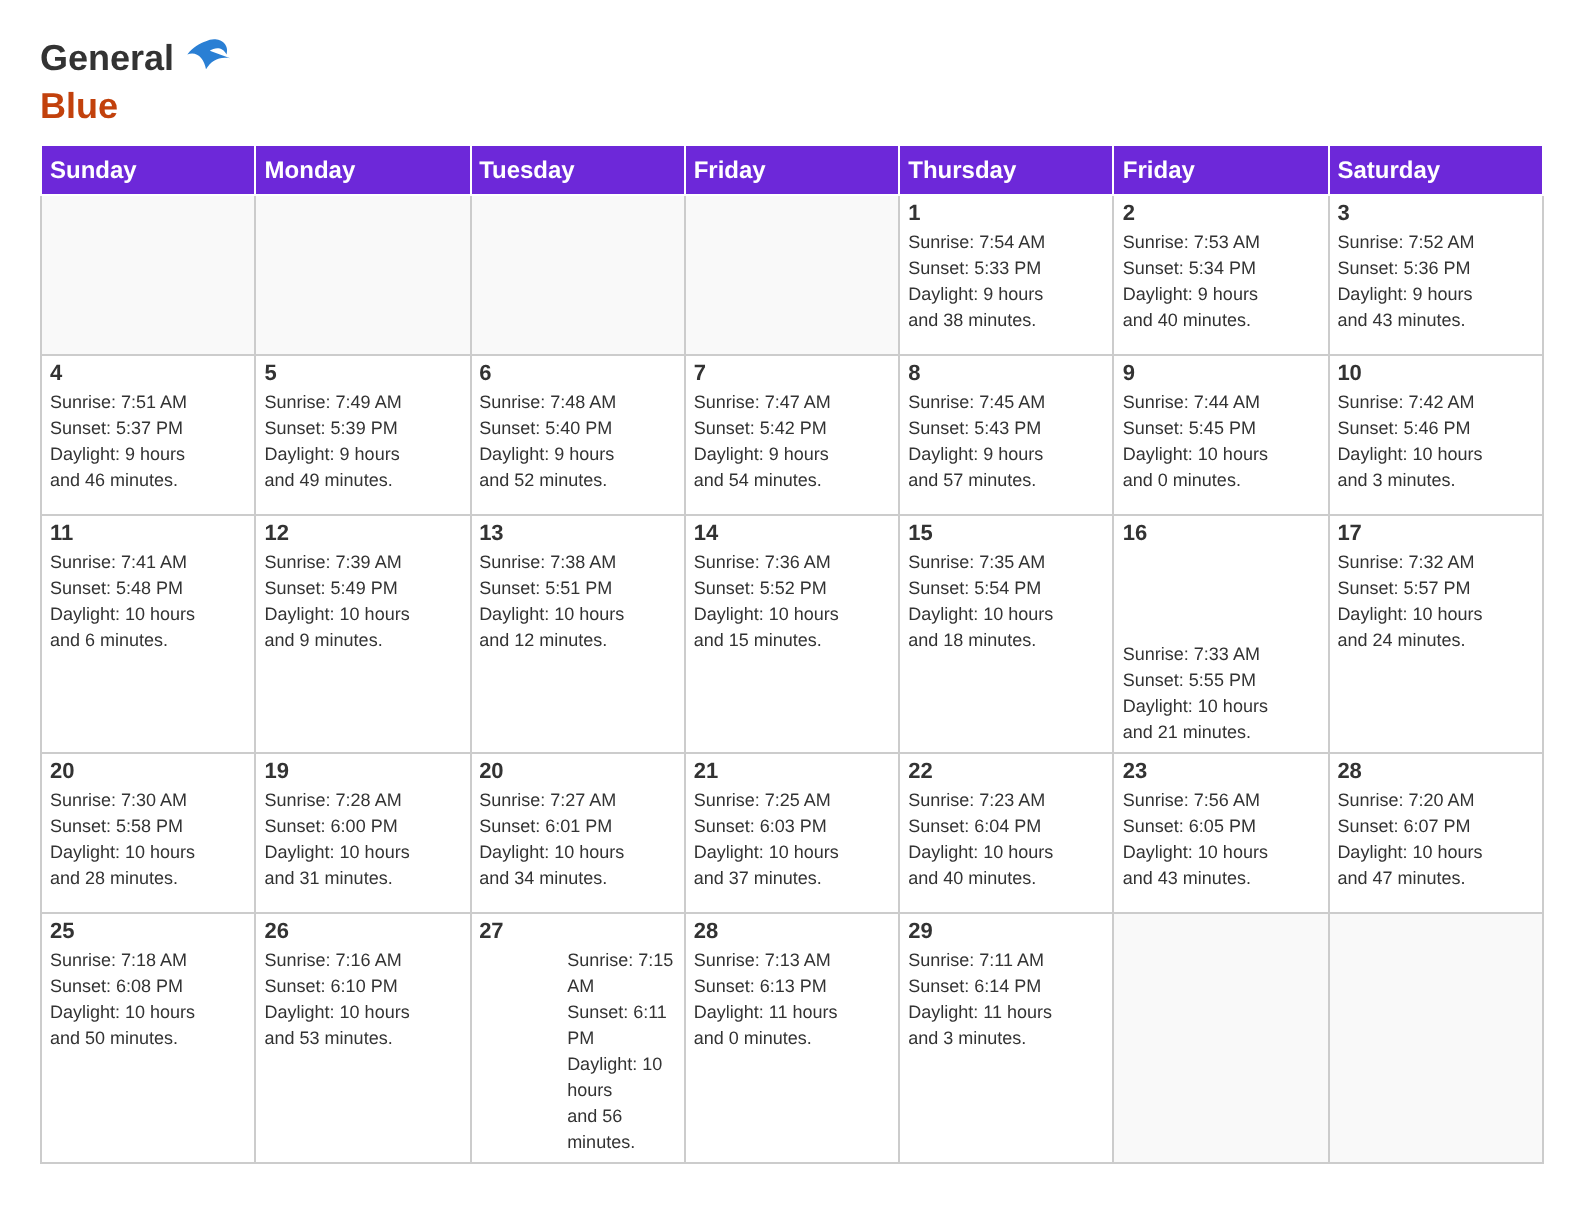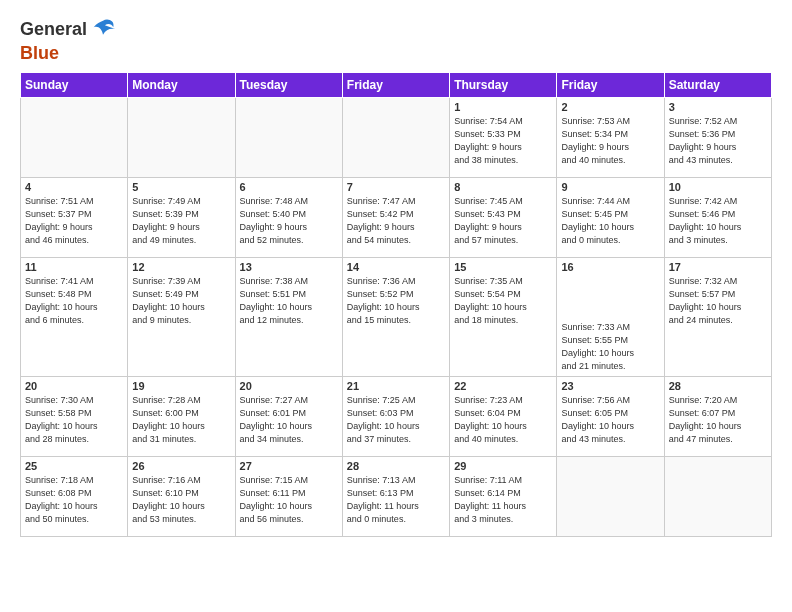--- a/index.html
+++ b/index.html
@@ -310,21 +310,21 @@
           </td>
           <td>
             <div class="day-num">26</div>
             <div class="day-info" style="white-space: pre-line;">Sunrise: 7:16 AM
 Sunset: 6:10 PM
 Daylight: 10 hours
 and 53 minutes.</div>
           </td>
           <td>
             <div class="day-num">27</div>
-            <div class="day-info" style="white-space: pre-line;">Sunrise: 7:15 AM
+            <div class="day-info" style="white-space: pre-line; margin-left: 44px;">Sunrise: 7:15 AM
 Sunset: 6:11 PM
 Daylight: 10 hours
 and 56 minutes.</div>
           </td>
           <td>
             <div class="day-num">28</div>
             <div class="day-info" style="white-space: pre-line;">Sunrise: 7:13 AM
 Sunset: 6:13 PM
 Daylight: 11 hours
 and 0 minutes.</div>

